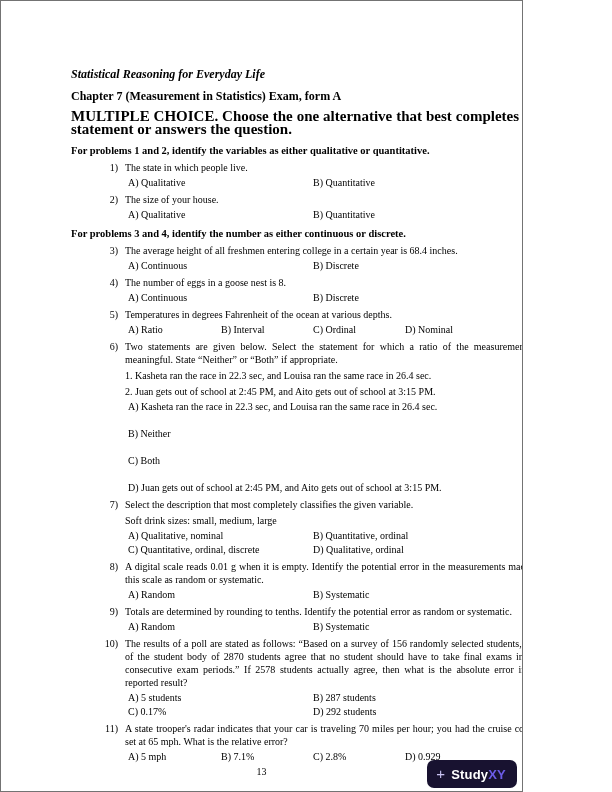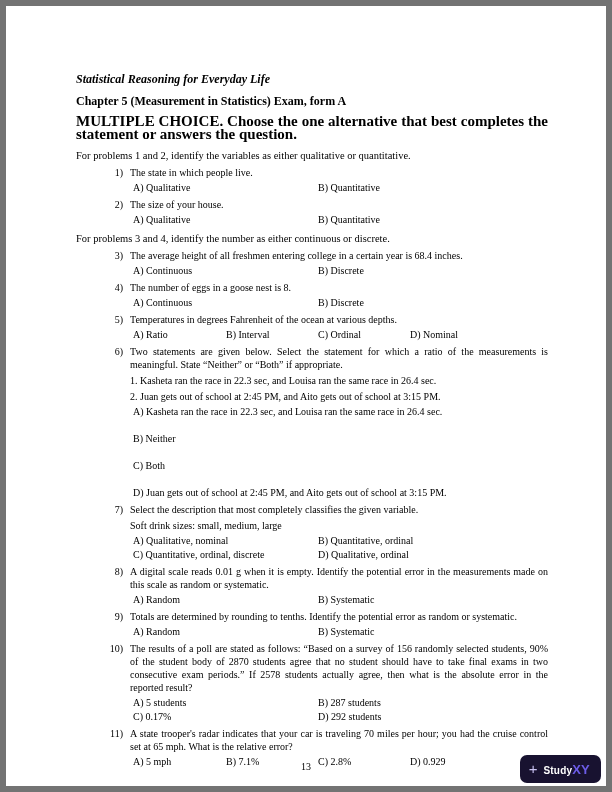--- a/index.html
+++ b/index.html
@@ -1,24 +1,24 @@
 <!DOCTYPE html>
 <html><head>
 <meta charset="utf-8">
 <style>
   html, body { margin: 0; padding: 0; background: #ffffff; }
   .page {
     position: relative;
-    width: 612px;
+    width: 523px;
     height: 792px;
     background: #ffffff;
     font-family: "Liberation Serif", serif;
     color: #000000;
     box-sizing: border-box;
-    border: 6px solid #737373;
+    border: 1px solid #737373;
     overflow: hidden;
   }
   .content-area {
     position: absolute;
     left: 70px;
     top: 66px;
     width: 472px;
   }
   .doc-title {
     font-size: 12px;
@@ -35,21 +35,21 @@
   }
   .instructions {
     font-size: 15px;
     font-weight: bold;
     line-height: 13px;
     text-align: justify;
     margin-bottom: 8px;
   }
   .section-heading {
     font-size: 10.5px;
-    font-weight: normal;
+    font-weight: bold;
     line-height: 13px;
     margin: 6px 0 4px 0;
   }
   .question {
     display: flex;
     margin: 3px 0 4px 0;
     font-size: 10px;
     line-height: 13px;
   }
   .q-num {
@@ -90,38 +90,38 @@
     border-radius: 7px;
     font-family: "Liberation Sans", sans-serif;
   }
   .brand .plus-icon {
     font-size: 15px;
     font-weight: 400;
     line-height: 12px;
     color: #c9c2f2;
   }
   .brand .brand-study {
-    font-size: 10px;
+    font-size: 13px;
     font-weight: bold;
     color: #ffffff;
     letter-spacing: 0.2px;
   }
   .brand .brand-xy {
     font-size: 13px;
     font-weight: bold;
     letter-spacing: 0.2px;
   }
 </style>
 </head>
 <body>
 
 <div class="page">
   <div class="content-area">
     <div class="doc-title">Statistical Reasoning for Everyday Life</div>
-    <div class="chapter-heading">Chapter 5 (Measurement in Statistics) Exam, form A</div>
+    <div class="chapter-heading">Chapter 7 (Measurement in Statistics) Exam, form A</div>
     <div class="instructions">MULTIPLE CHOICE. Choose the one alternative that best completes the statement or answers the question.</div>
     <div>
         <div class="section-heading">For problems 1 and 2, identify the variables as either qualitative or quantitative.</div>
         <div class="question">
           <div class="q-num">1)</div>
           <div class="q-body">
             <div class="q-text">The state in which people live.</div>
             <div class="choices layout-two-col">
               <div class="choice">A) Qualitative</div>
               <div class="choice">B) Quantitative</div>

